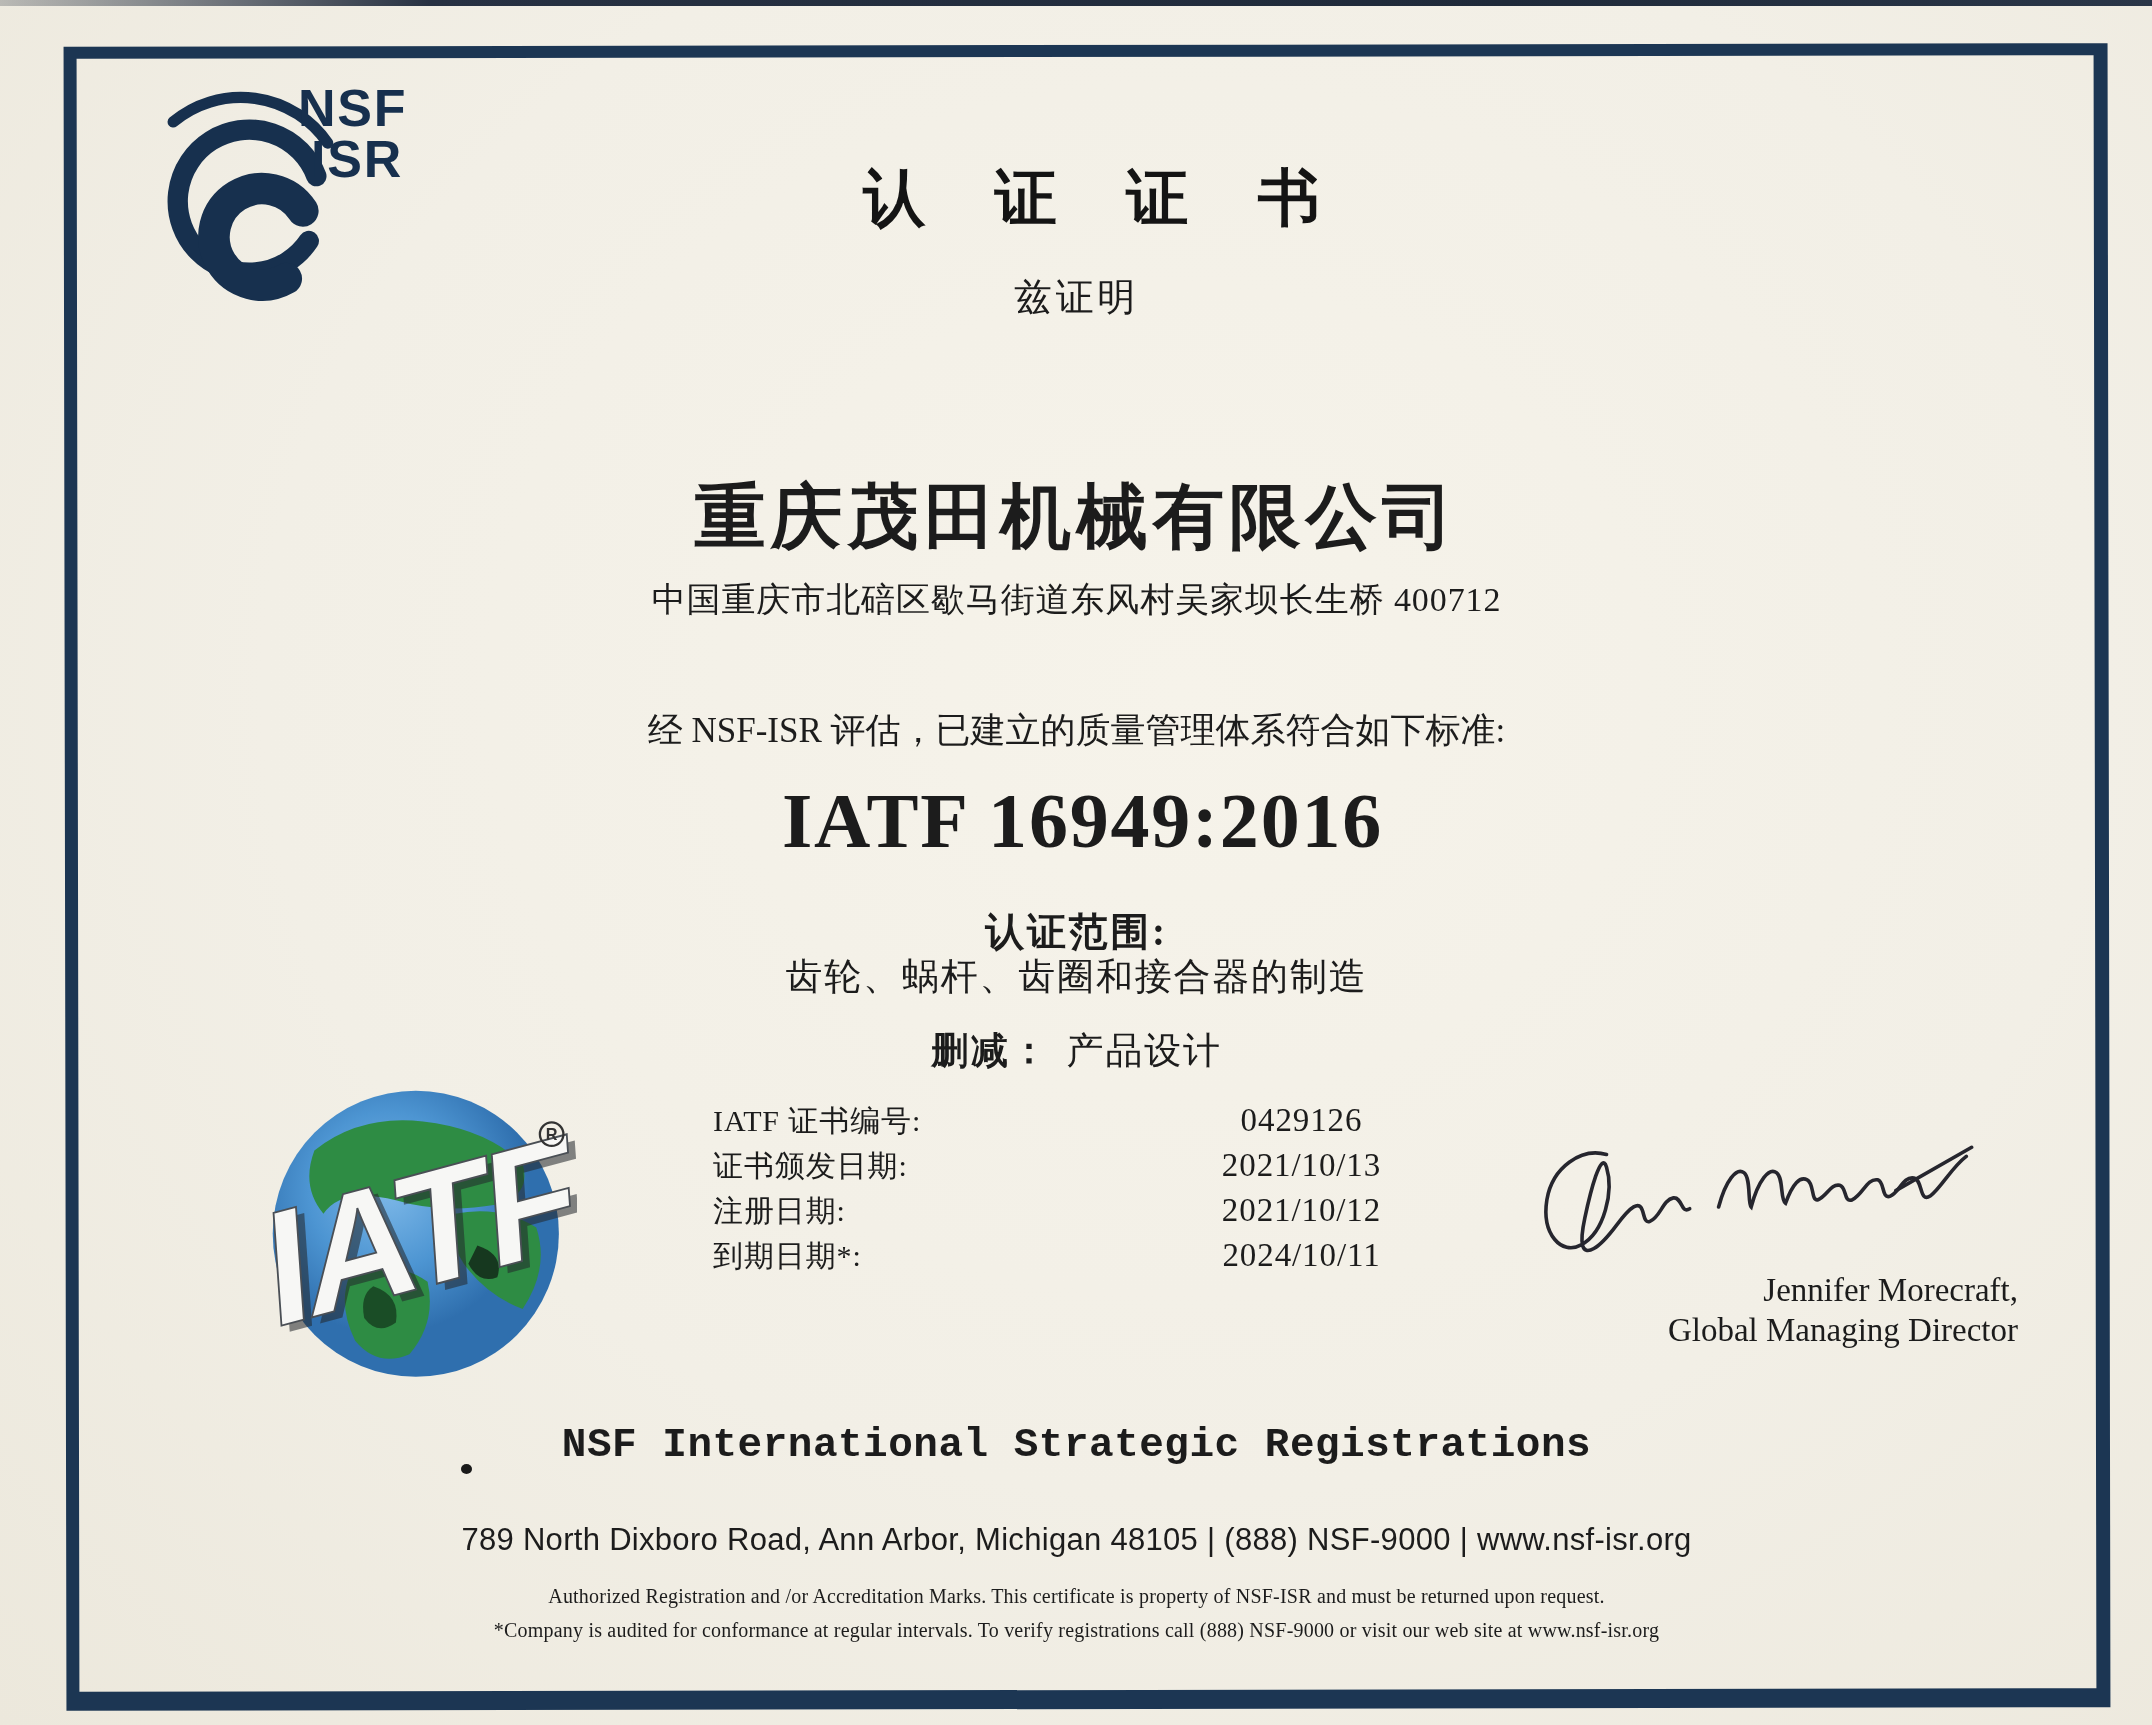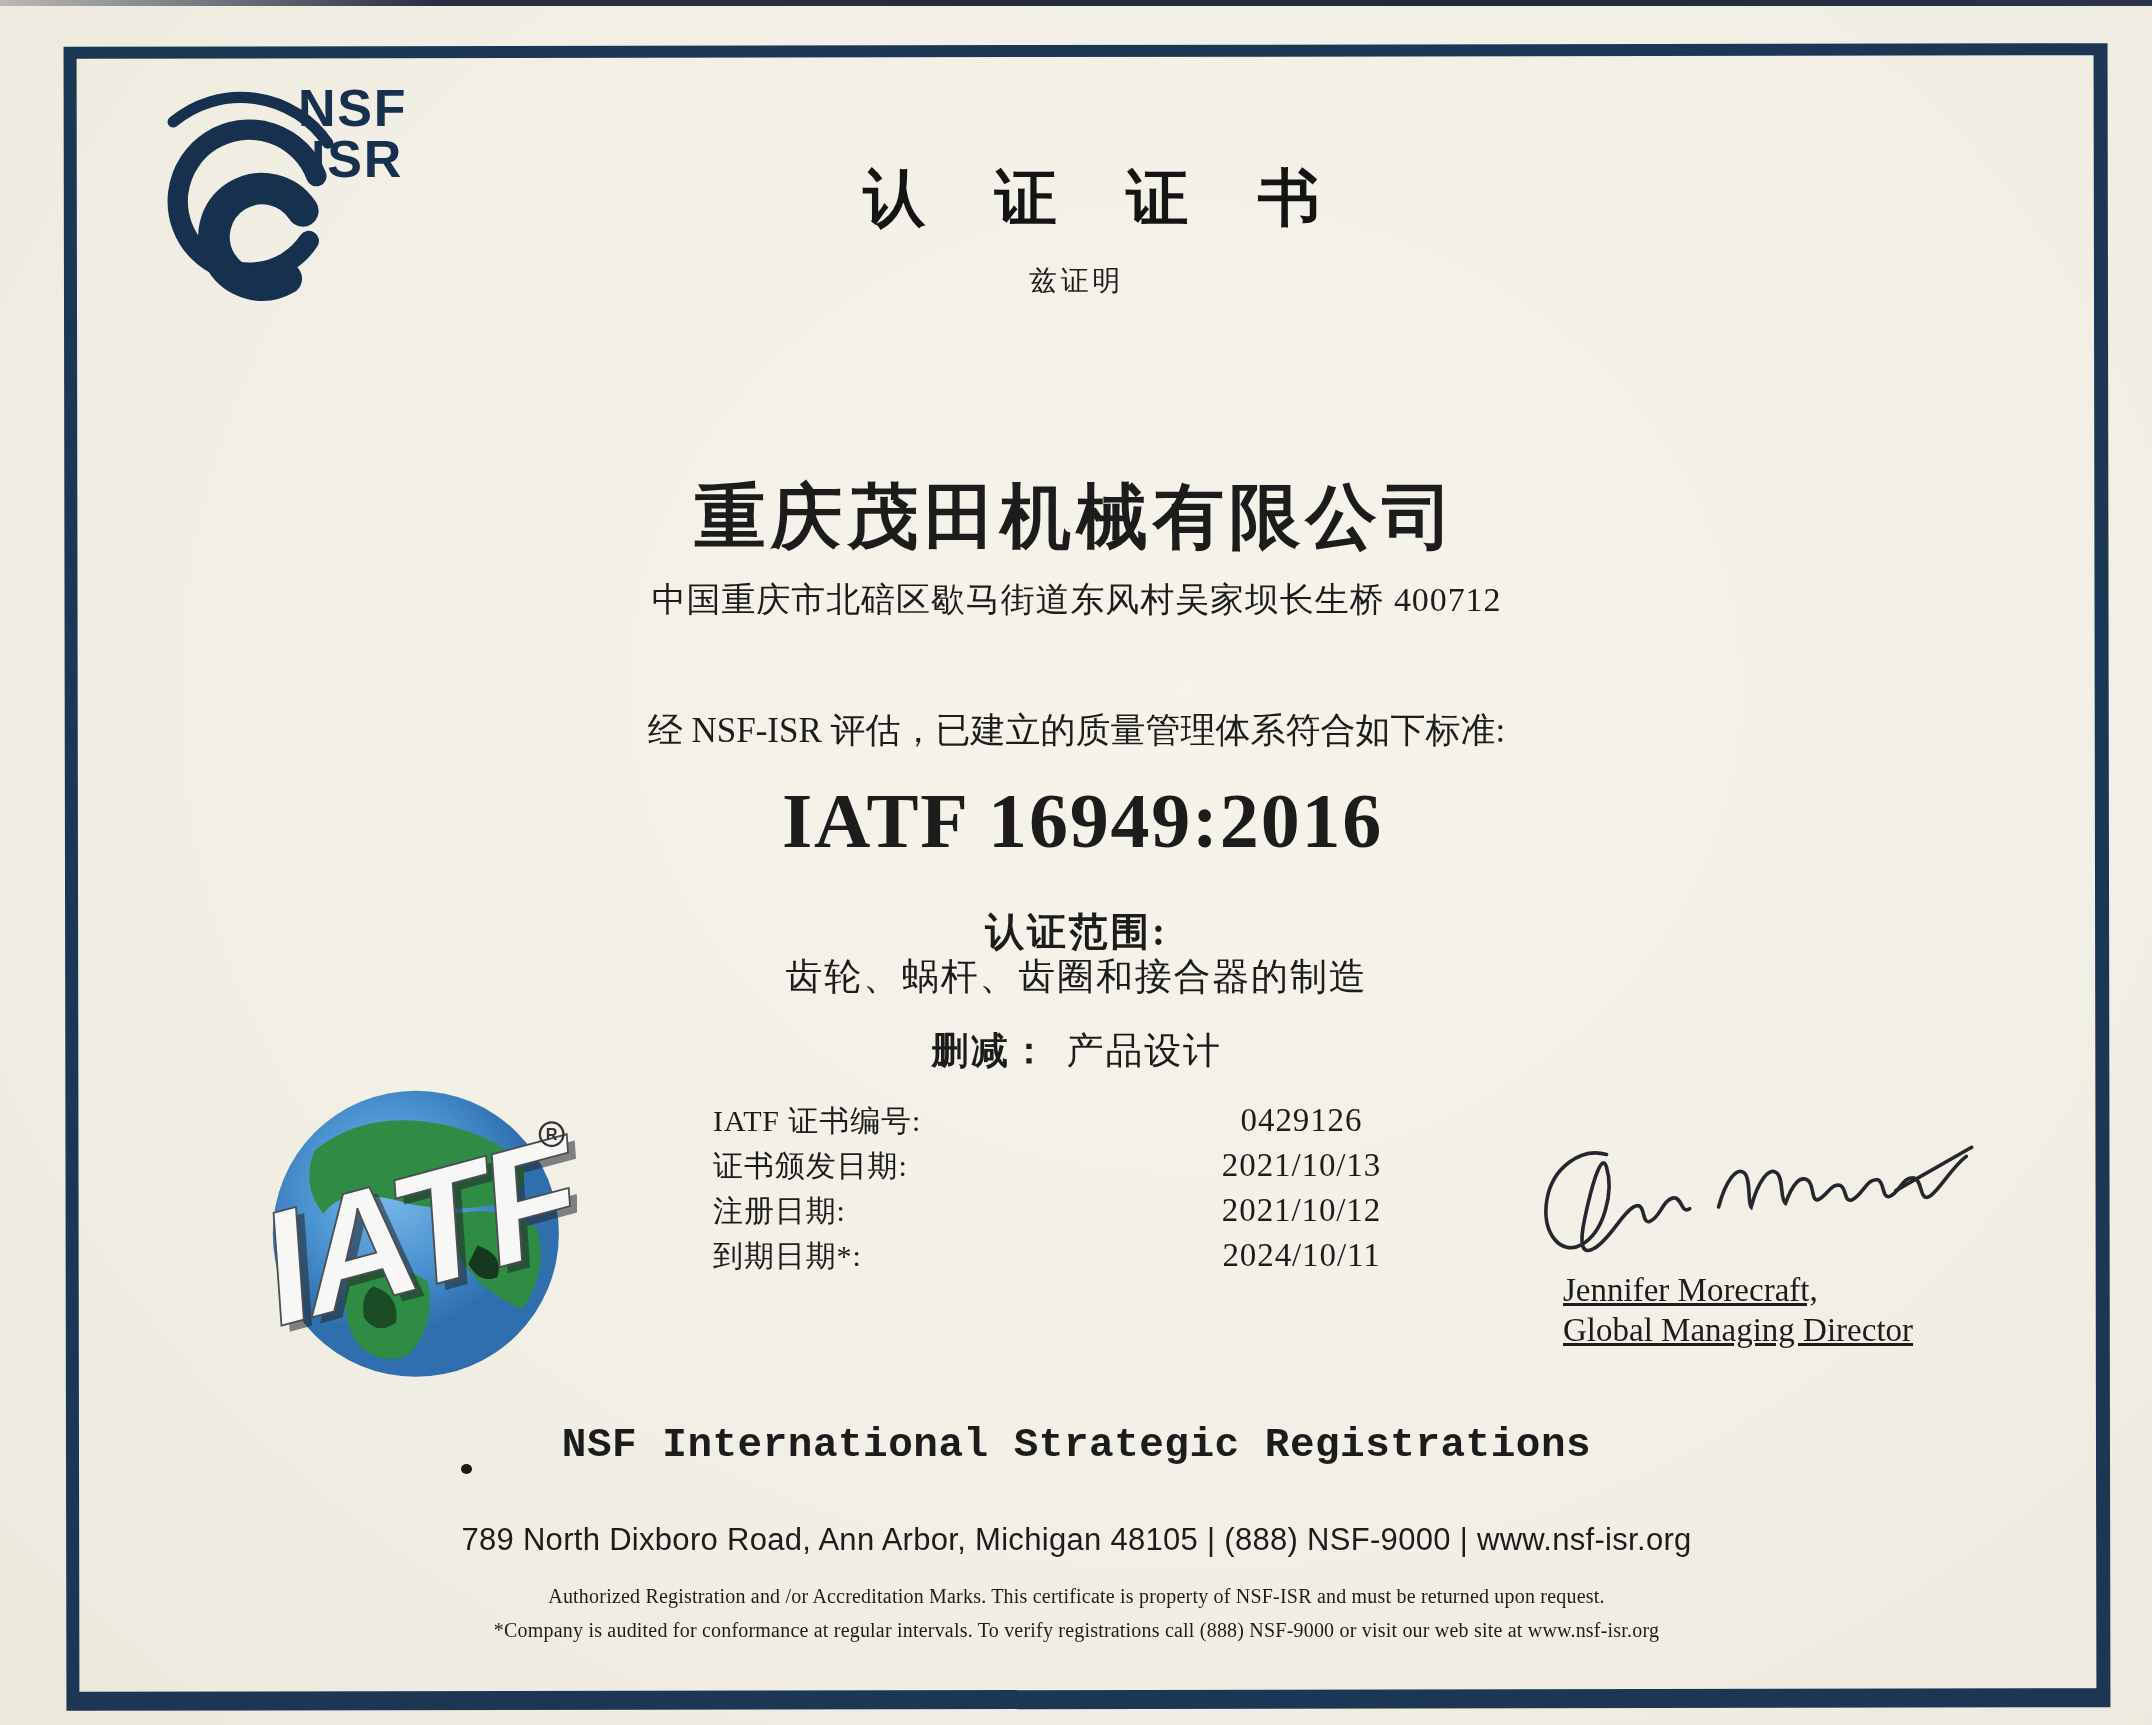--- a/index.html
+++ b/index.html
@@ -25,39 +25,39 @@
 
   .nsf-logo-text{
     font-family:"Liberation Sans", sans-serif;font-weight:bold;color:#17304e;
     font-size:52px;line-height:51px;letter-spacing:1.8px;
   }
   .cert-title{
     top:156px;font-size:62px;font-weight:600;letter-spacing:27px;color:#141414;
     text-indent:27px;
     padding-left:15px;
   }
-  .certify{top:262px;font-size:28px;letter-spacing:3.6px;}
+  .certify{top:272px;font-size:38px;letter-spacing:3.6px;}
   .company{top:470px;font-size:71px;font-weight:600;letter-spacing:5.4px;}
   .comp-address{top:577px;font-size:34px;letter-spacing:0.9px;}
   .statement{top:707px;font-size:35px;}
   .standard{top:776px;font-size:78px;font-weight:bold;letter-spacing:1.8px;padding-left:6px;}
   .scope-heading{top:905px;font-size:39px;font-weight:bold;letter-spacing:2.7px;}
   .scope-text{top:952px;font-size:37px;letter-spacing:1.8px;}
   .exclusion{top:1026px;font-size:37px;letter-spacing:1.8px;}
   .exclusion b{letter-spacing:2.7px;}
 
   .details{top:1098px;left:713px;width:887px;}
   .detail-row{height:45px;line-height:45px;white-space:nowrap;position:relative;}
   .detail-label{font-size:30px;letter-spacing:0.9px;}
   .detail-value{
     position:absolute;left:326px;top:0;width:525px;text-align:center;
     font-size:33px;letter-spacing:0.9px;
   }
 
-  .sig-name{top:1270px;left:1563px;font-size:33px;line-height:40px;width:543px;text-align:left;text-decoration:underline;}
+  .sig-name{top:1270px;left:1475px;font-size:33px;line-height:40px;width:543px;text-align:right;}
 
   .footer-org{
     top:1422px;font-size:41px;font-weight:bold;
     font-family:Liberation Mono, monospace;letter-spacing:0.5px;
   }
   .footer-dot{
     top:1464px;left:461px;width:11px;height:10px;border-radius:50%;background:#1a1a1a;
   }
   .footer-address{
     top:1484px;font-size:31px;font-family:"Liberation Sans", sans-serif;letter-spacing:0.3px;margin-top:38px;

